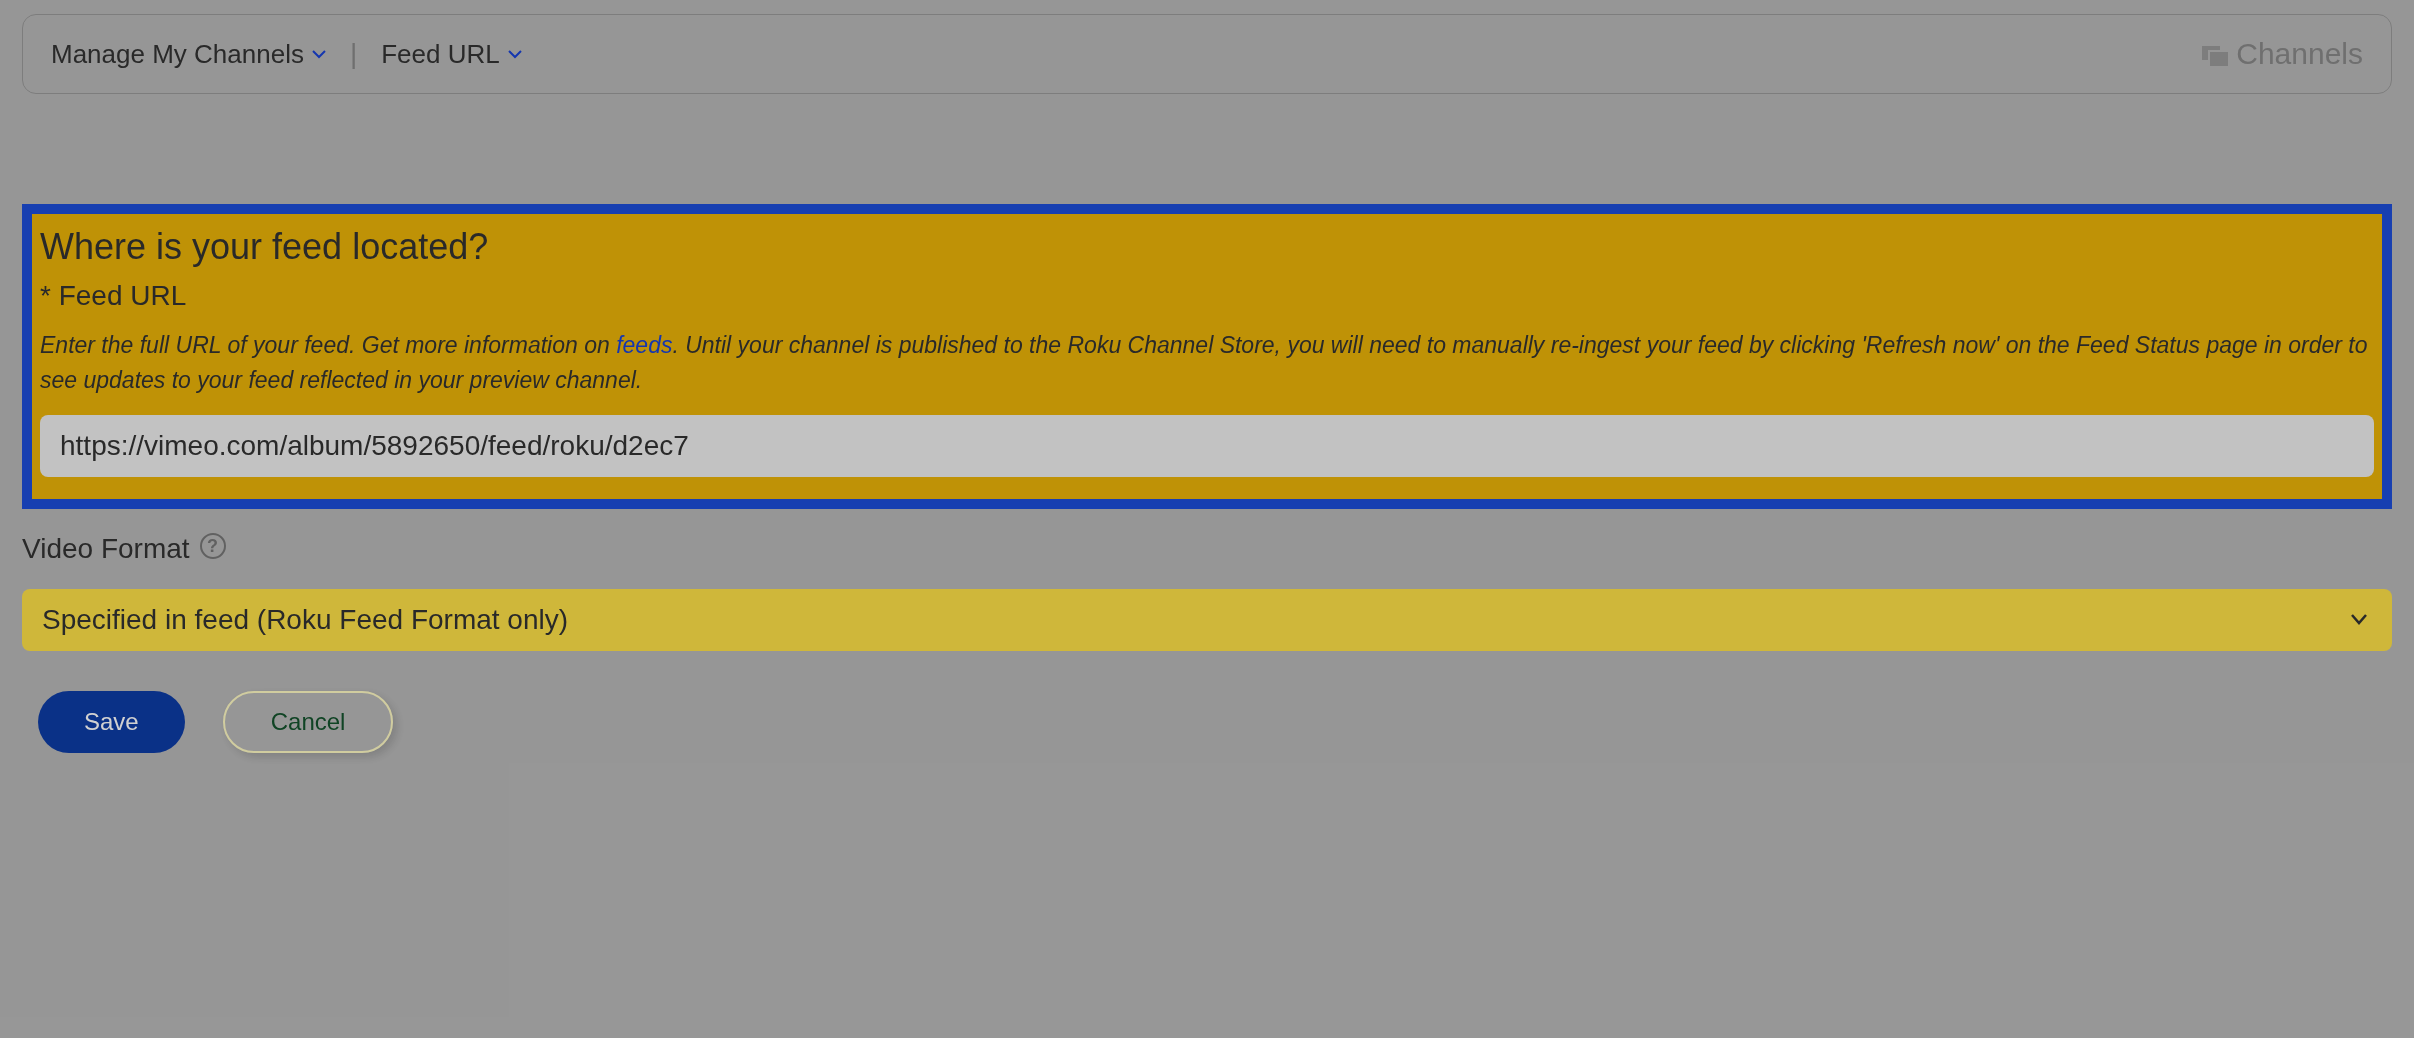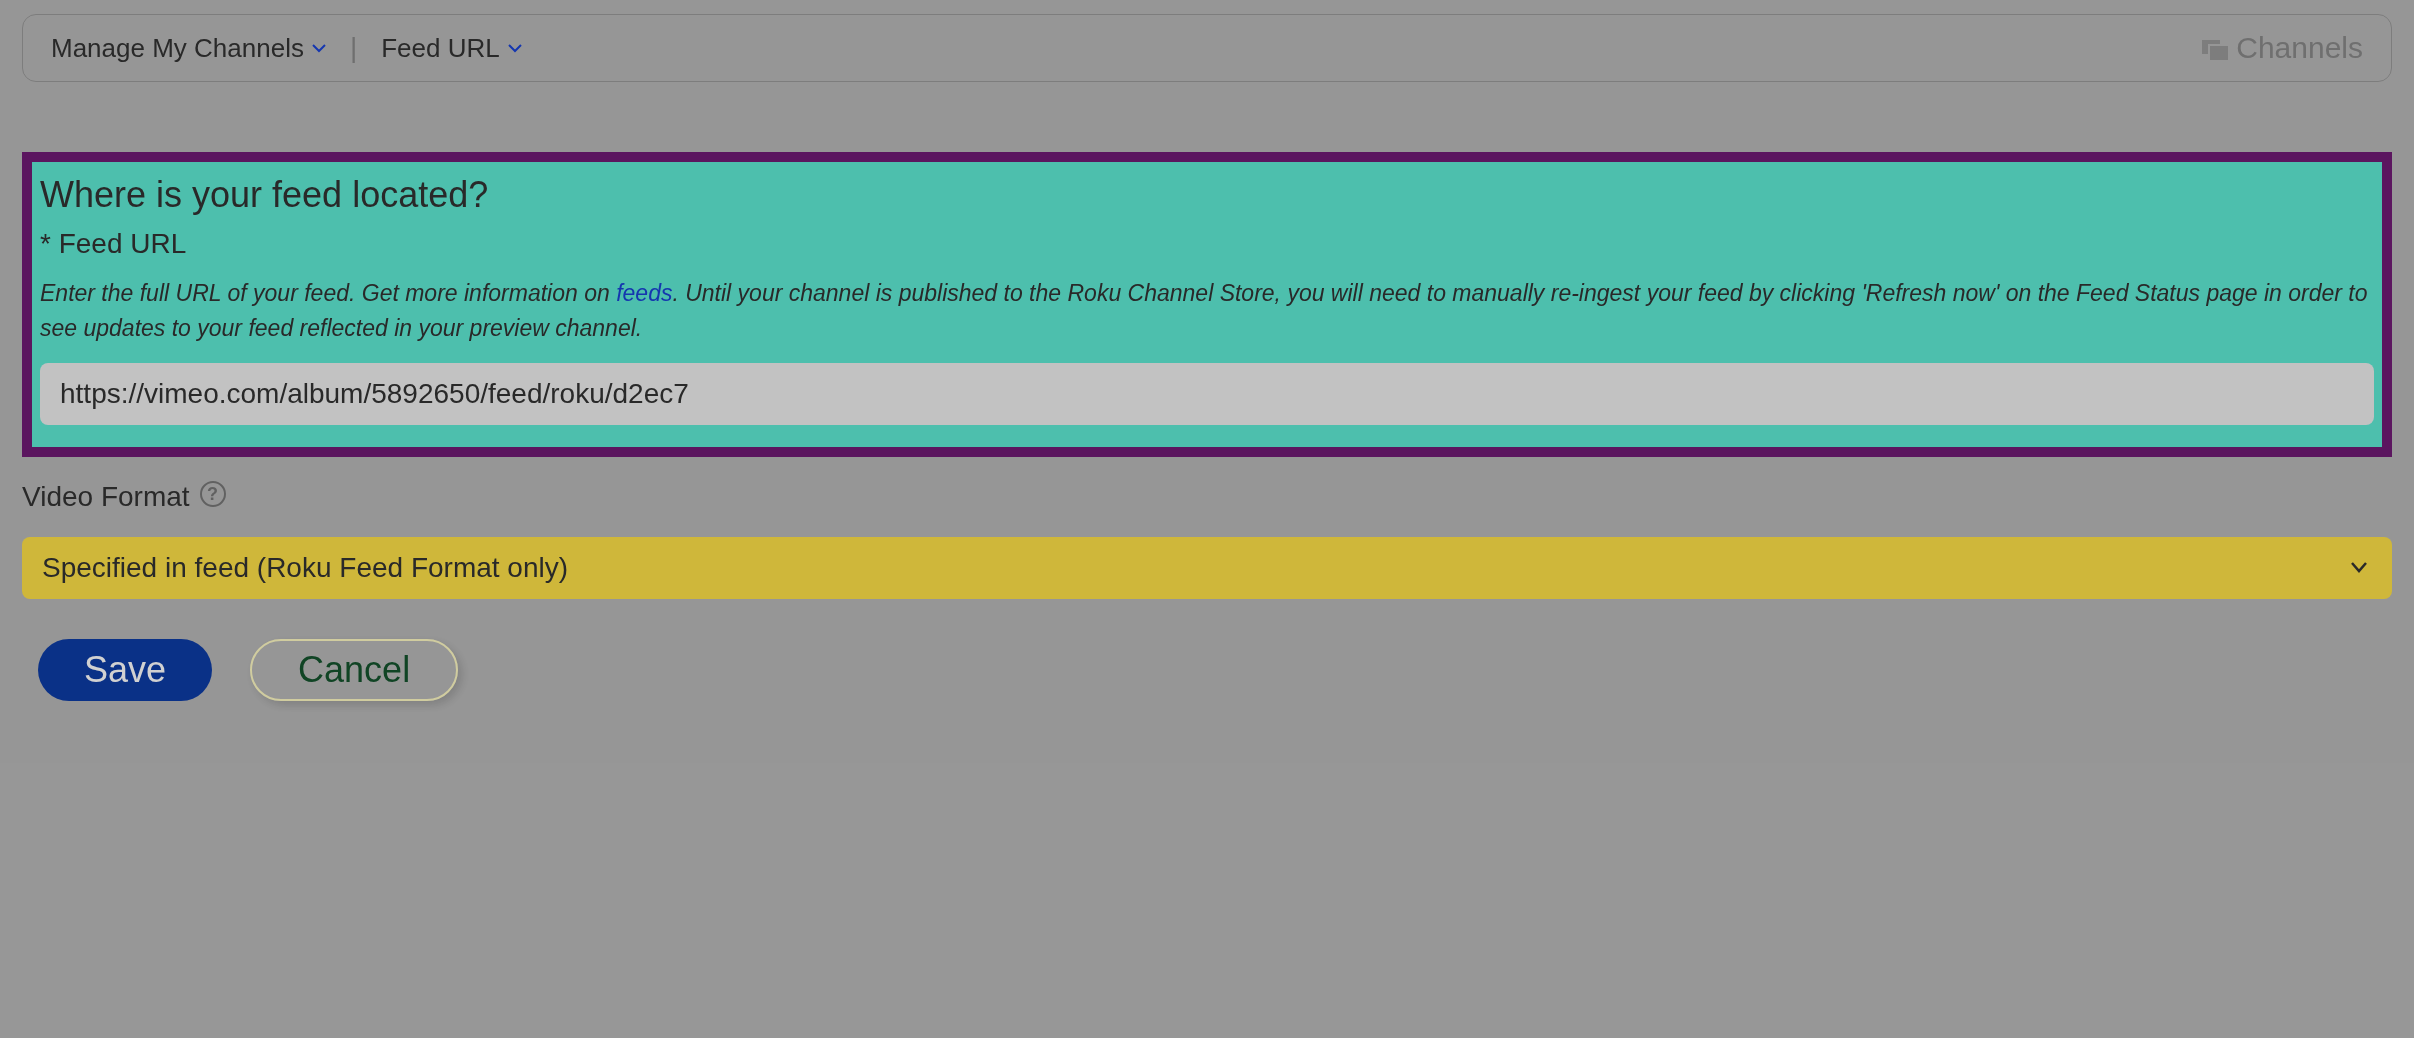--- a/index.html
+++ b/index.html
@@ -23,21 +23,21 @@
       background: rgba(0,0,0,0.18);
       pointer-events: none;
     }
     .page {
       padding: 0 22px 30px 22px;
     }
     .breadcrumb-bar {
       margin-top: 14px;
       border: 1.5px solid #999;
       border-radius: 14px;
-      height: 68px;
+      height: 80px;
       display: flex;
       align-items: center;
       padding: 0 28px;
       justify-content: space-between;
       background: transparent;
       gap: 28px;
     }
     .breadcrumb-left {
       display: flex;
       align-items: center;
@@ -94,23 +94,23 @@
       position: absolute;
       top: 6px;
       left: 6px;
       width: 18px;
       height: 14px;
       background: #999;
       border-left: 2px solid #b8b8b8;
       border-top: 2px solid #b8b8b8;
     }
     .highlight-section {
-      margin-top: 70px;
-      border: 10px solid #701a75;
-      background: #5eead4;
+      margin-top: 110px;
+      border: 10px solid #1d4ed8;
+      background: #eab308;
       padding: 12px 8px 22px 8px;
     }
     .section-heading {
       font-size: 36px;
       font-weight: 400;
       color: #333;
       margin-bottom: 12px;
     }
     .field-label {
       font-size: 28px;
@@ -188,21 +188,21 @@
     }
     .button-row {
       margin-top: 40px;
       display: flex;
       gap: 38px;
       padding-left: 16px;
     }
     .btn {
       height: 62px;
       border-radius: 40px;
-      font-size: 36px;
+      font-size: 24px;
       padding: 0 46px;
       cursor: pointer;
       display: flex;
       align-items: center;
       justify-content: center;
     }
     .btn-primary {
       background: #0d3ca5;
       color: #fff;
       border: none;

